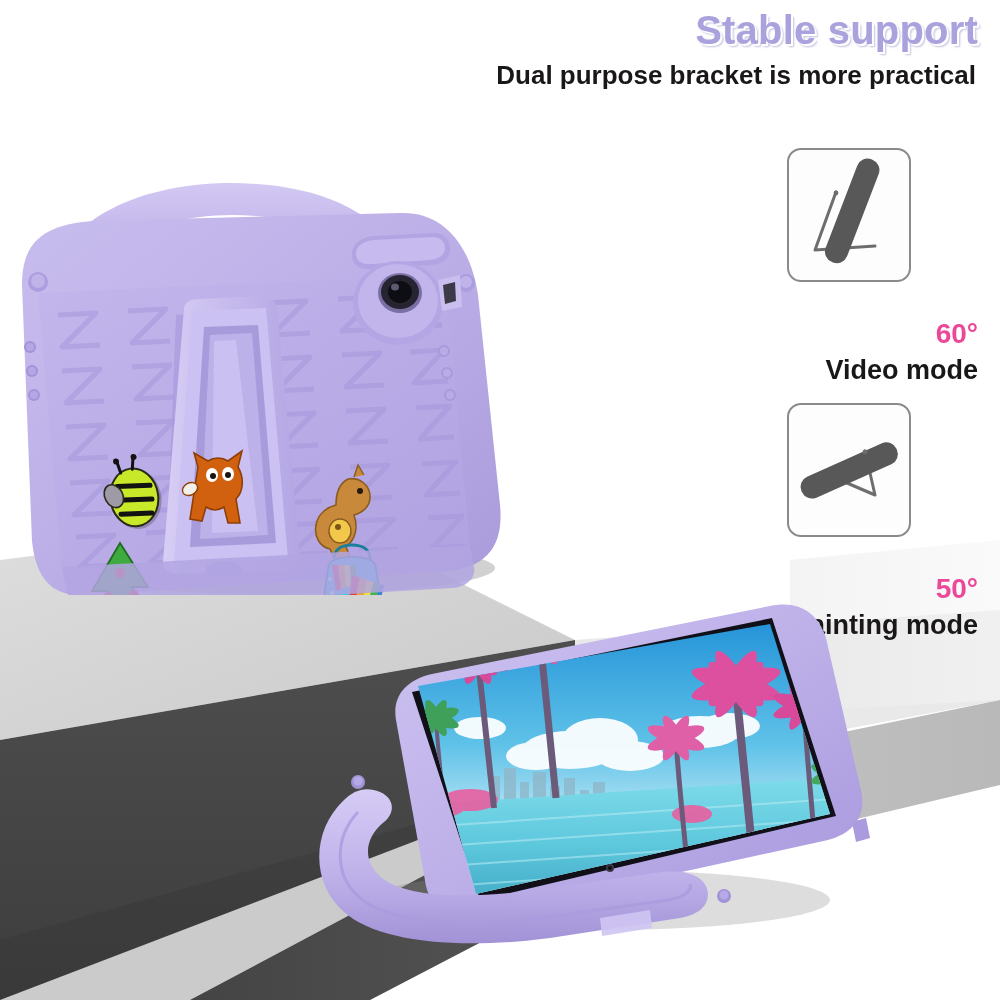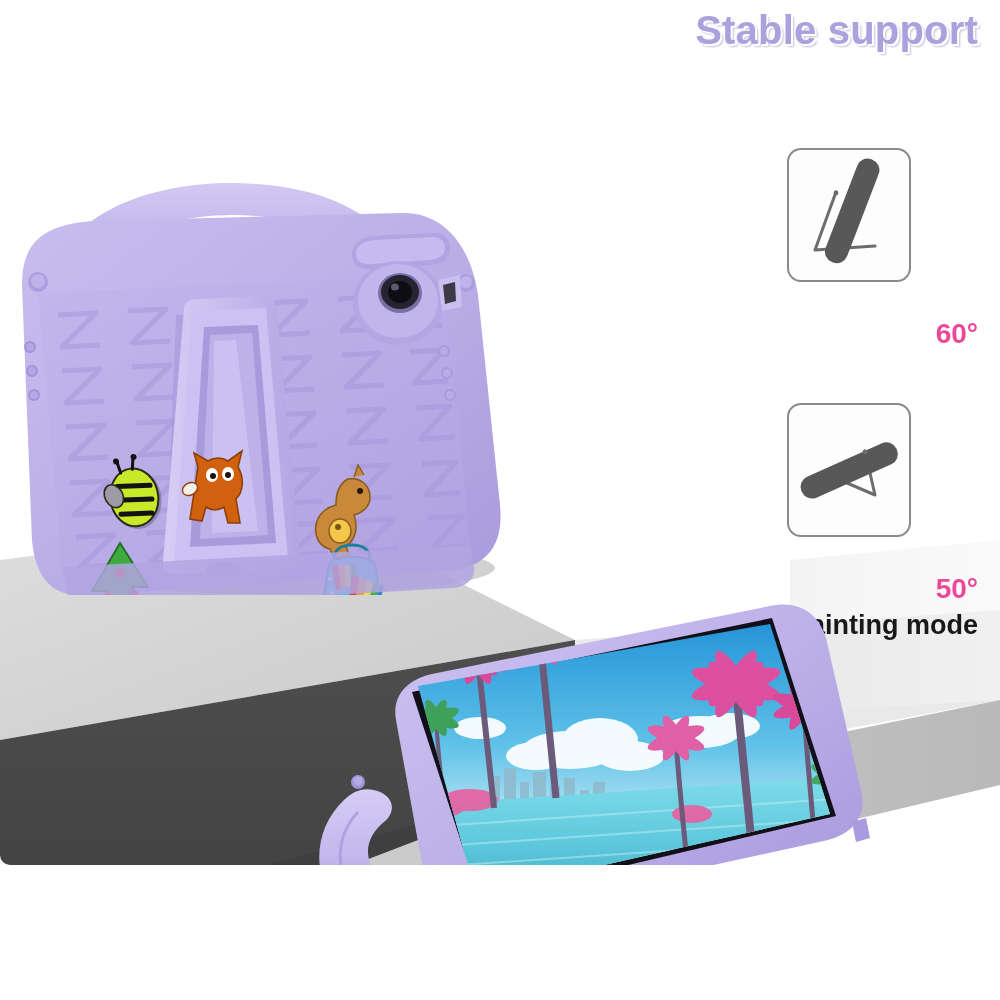--- a/index.html
+++ b/index.html
@@ -1,17 +1,17 @@
 <!DOCTYPE html>
 <html><head>
 <meta charset="utf-8">
 <style>
   html,body{margin:0;padding:0;background:#fff;}
   body{width:1000px;height:1000px;overflow:hidden;font-family:"Liberation Sans",sans-serif;}
-  #stage{position:relative;width:1000px;height:865px;background:#ffffff;overflow:hidden;border-radius:10px;}
+  #stage{position:relative;width:1000px;height:1000px;background:#ffffff;overflow:hidden;}
 
   
   .bg-layer{position:absolute;inset:0;}
 
   
   .title{
     position:absolute;right:22px;top:8px;
     font-size:40px;font-weight:bold;letter-spacing:.2px;
     color:#a9a2dd;
     text-shadow:2px 2px 0 #ffffff, 3px 3px 2px rgba(120,112,180,.45);
@@ -91,34 +91,36 @@
     <polygon points="790,560 1000,540 1000,700 790,712" fill="url(#rightWall)" opacity=".55"></polygon>
 
     <polygon points="0,1000 190,1000 600,782 575,780 0,940" fill="#2f2f2f" opacity=".25"></polygon>
 
     <ellipse cx="270" cy="568" rx="225" ry="26" fill="#9a9a9a" opacity=".45"></ellipse>
 
     <ellipse cx="600" cy="900" rx="230" ry="30" fill="#8f8f8f" opacity=".30"></ellipse>
   </svg>
 
   <div class="title">Stable support</div>
+  <div class="sub1">Dual purpose bracket is more practical</div>
 
   <div class="mode-box" style="left:787px;top:148px;">
     <svg width="120" height="130" viewBox="0 0 120 130">
 
       <path d="M47,42 L26,100 L86,96" fill="none" stroke="#6d6d6d" stroke-width="3" stroke-linejoin="round" stroke-linecap="round"></path>
 
       <g transform="rotate(21 60 65)">
         <rect x="50" y="5" width="23" height="110" rx="11" fill="#585858"></rect>
       </g>
 
       <circle cx="47" cy="43" r="2.4" fill="#6d6d6d"></circle>
     </svg>
   </div>
   <div class="mode-deg" style="right:22px;top:318px;width:200px;">60°</div>
+  <div class="mode-label" style="right:22px;top:355px;width:280px;">Video mode</div>
 
   <div class="mode-box" style="left:787px;top:403px;">
     <svg width="120" height="130" viewBox="0 0 120 130">
 
       <path d="M76,46 L86,90 L44,72" fill="none" stroke="#6d6d6d" stroke-width="3" stroke-linejoin="round" stroke-linecap="round"></path>
 
       <g transform="rotate(-24 60 65)">
         <rect x="8" y="54" width="104" height="23" rx="11" fill="#585858"></rect>
       </g>
       <circle cx="76" cy="47" r="2.4" fill="#6d6d6d"></circle>

